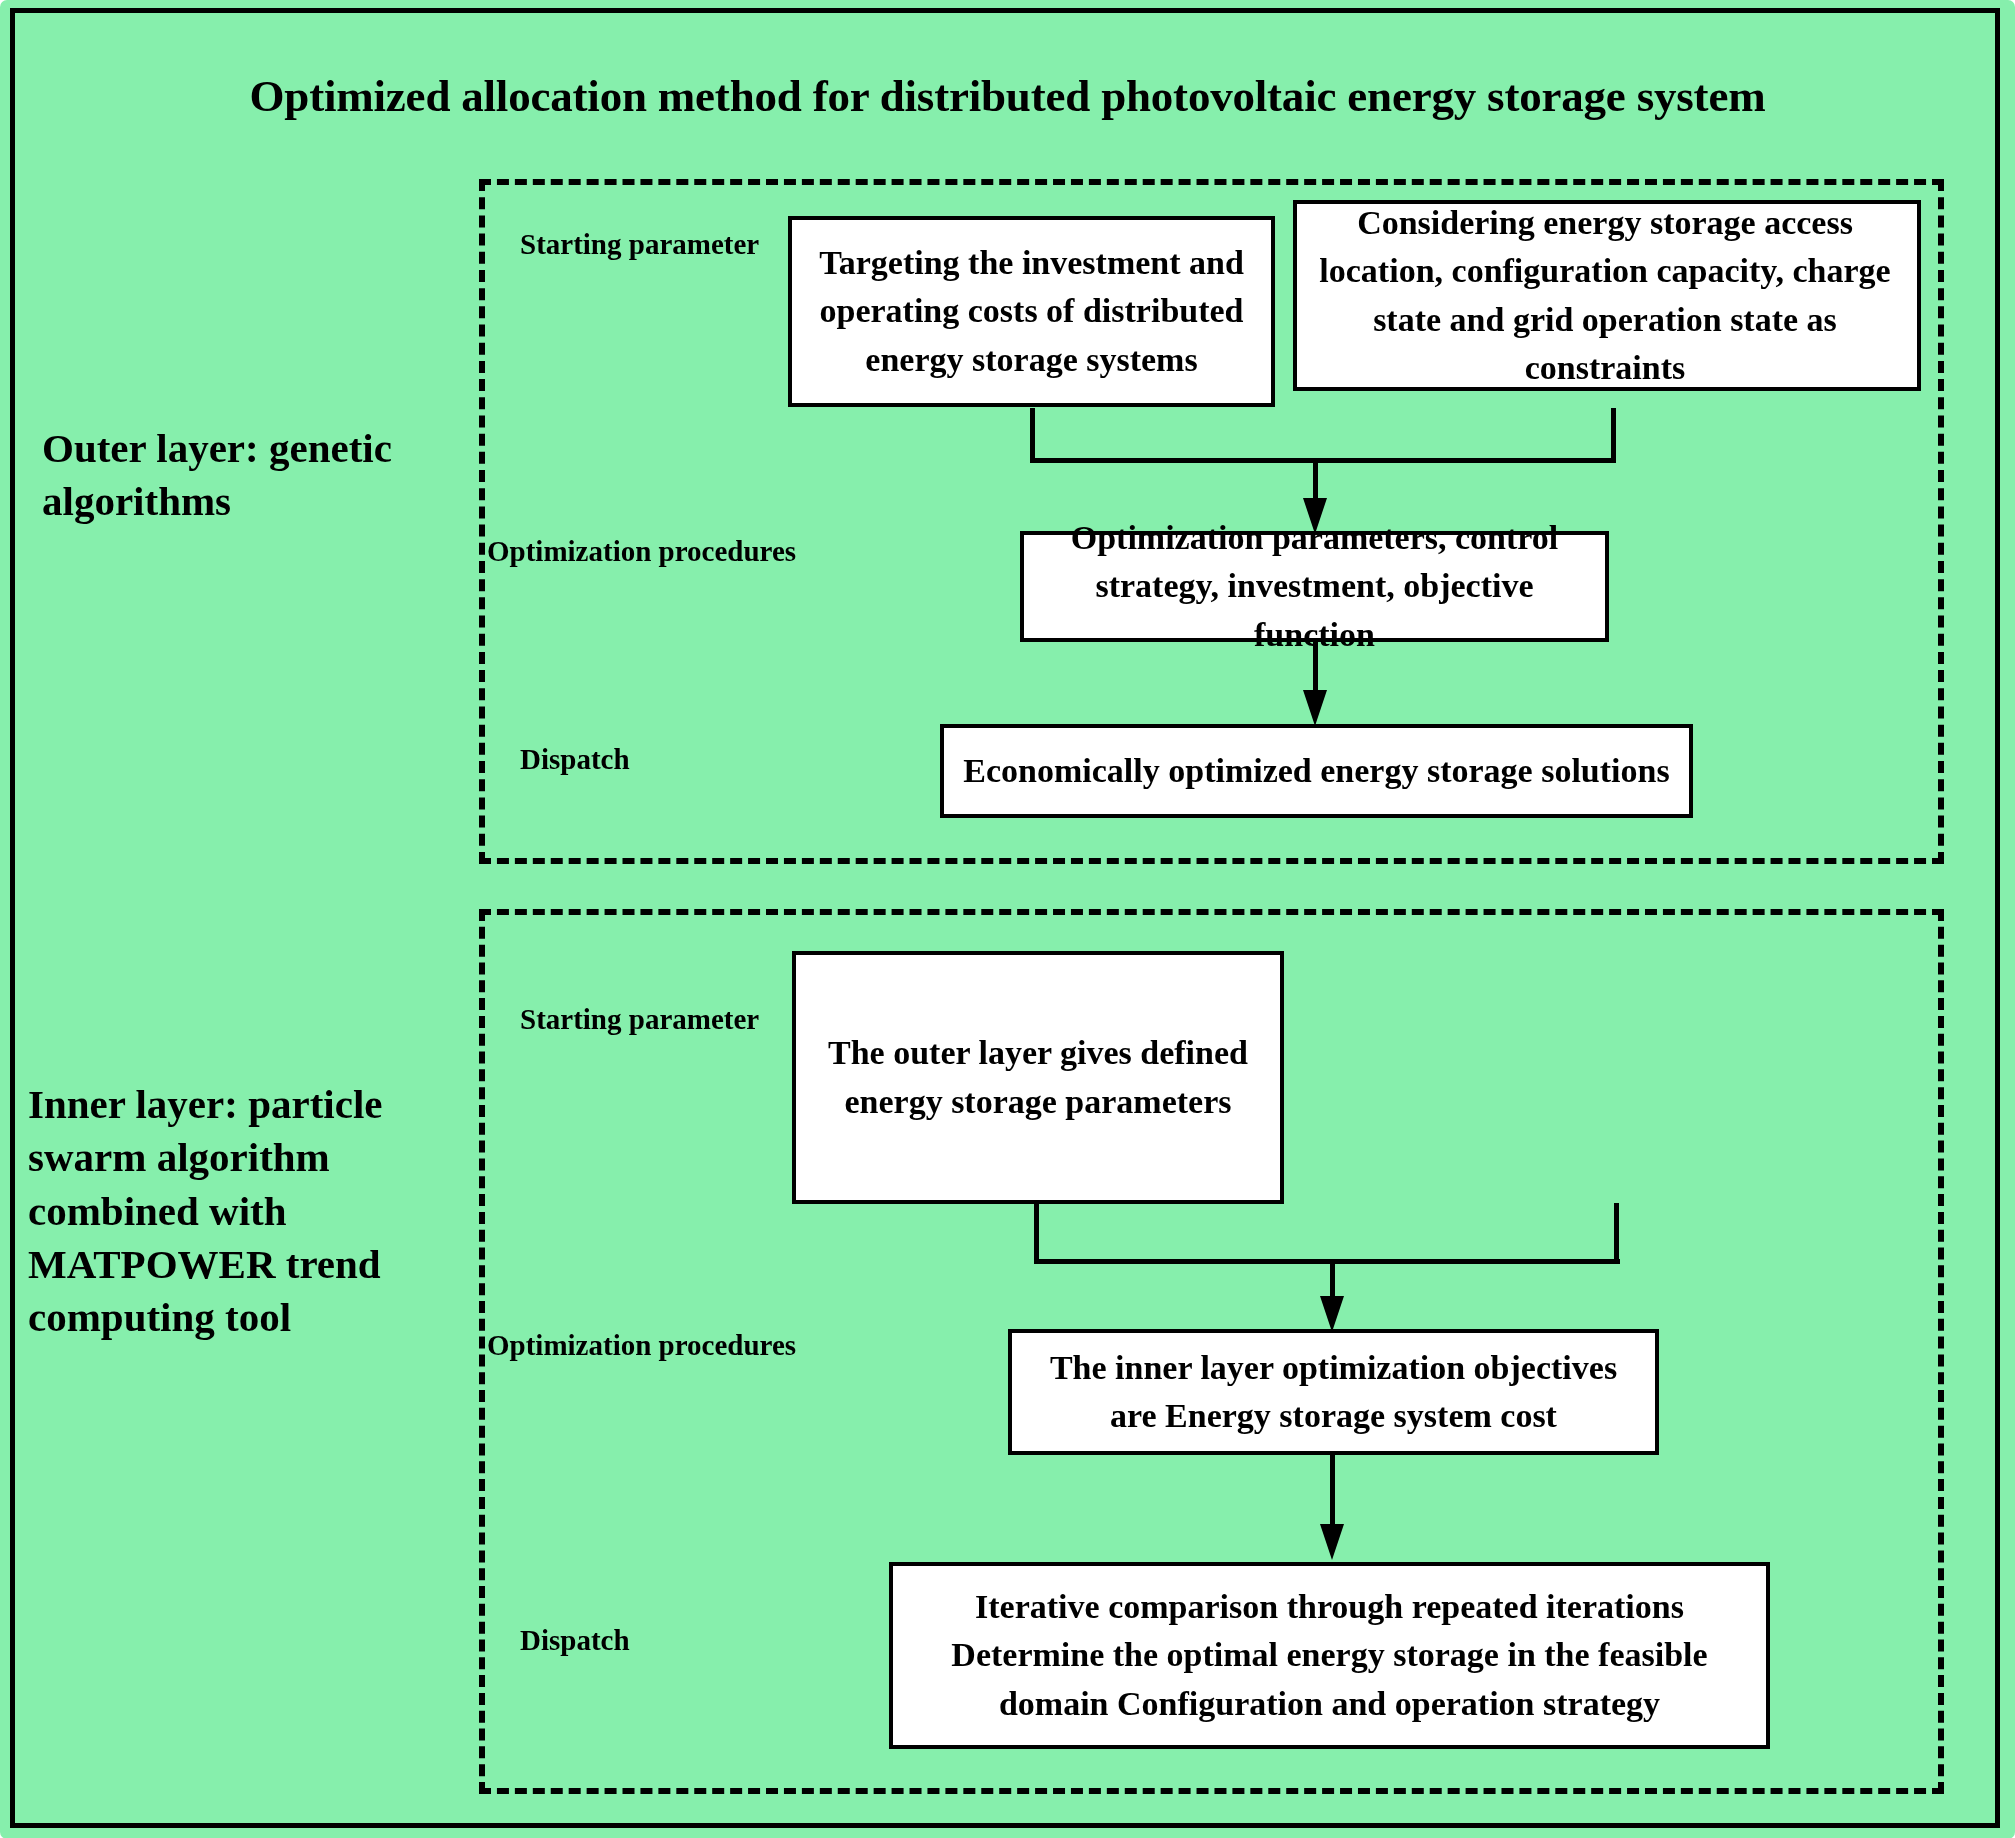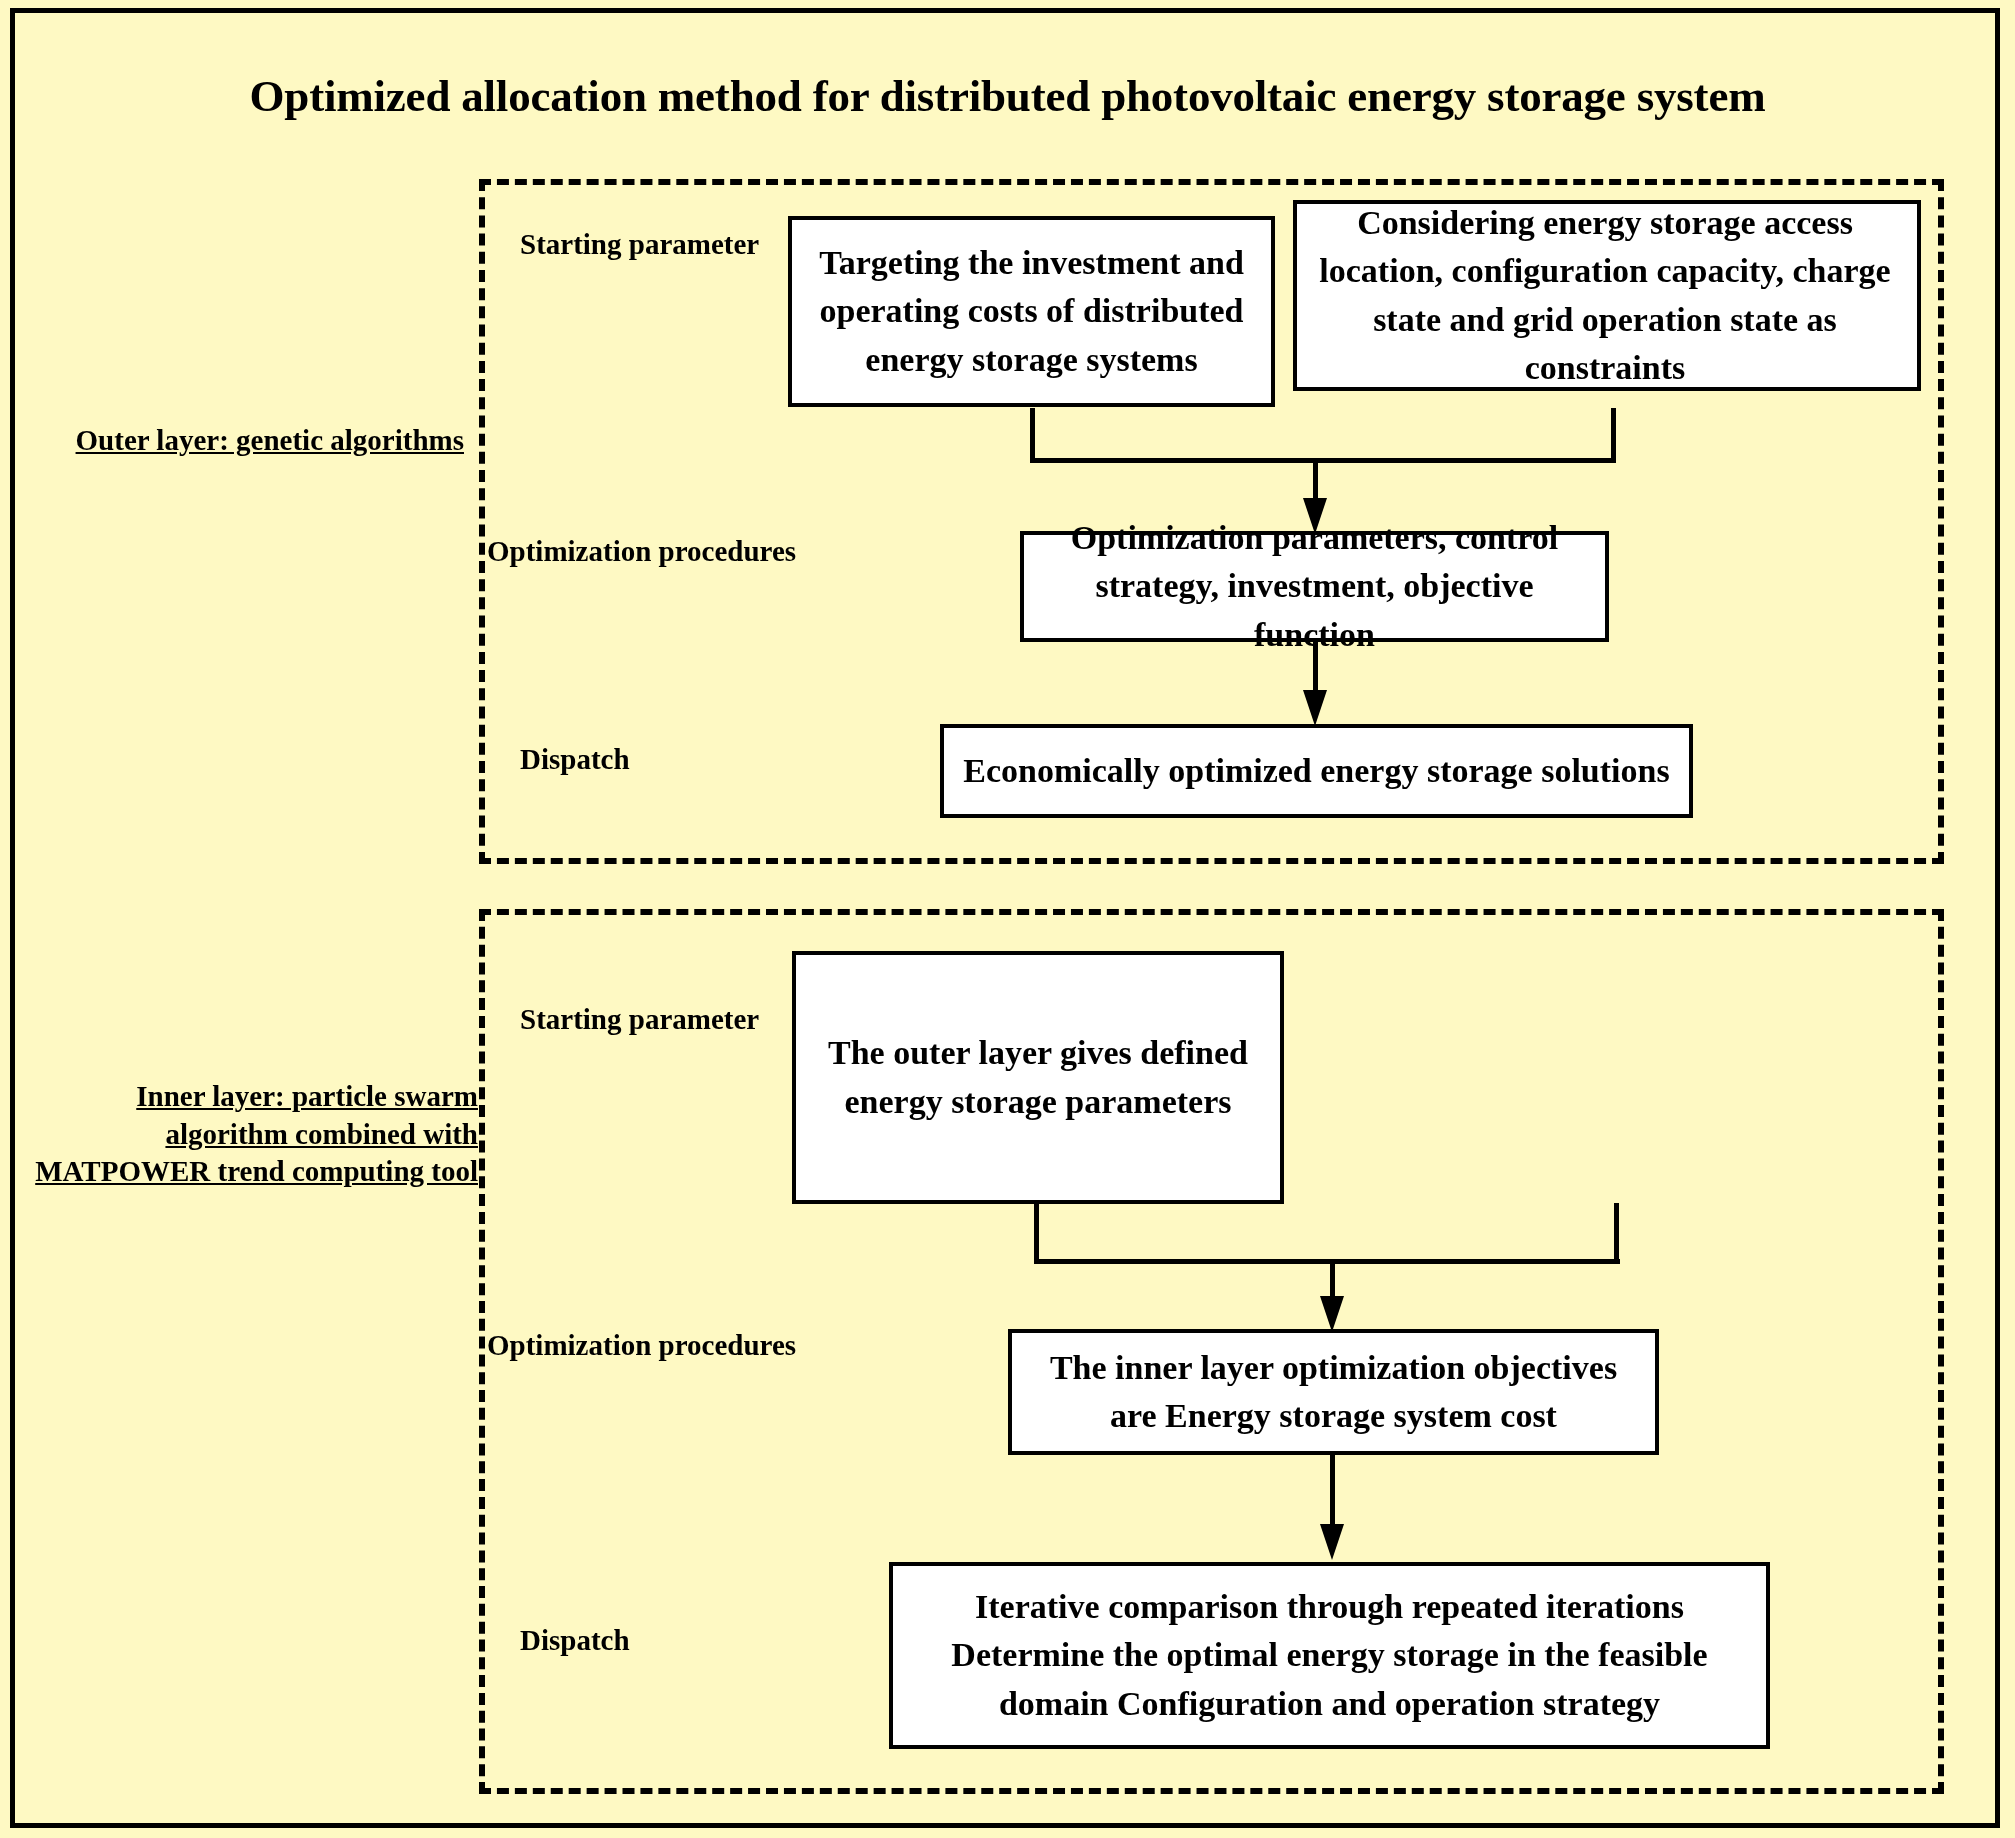--- a/index.html
+++ b/index.html
@@ -7,22 +7,23 @@
     padding: 0;
     background: #ffffff;
   }
   body {
     font-family: "Liberation Serif", "DejaVu Serif", serif;
   }
   #canvas {
     position: relative;
     width: 2015px;
     height: 1839px;
-    background: #fef9c3;
+    background: #86efac;
     overflow: hidden;
+    border-radius: 7px;
   }
 
   
   #outer-frame {
     position: absolute;
     left: 10.3px;
     top: 7.5px;
     width: 1990px;
     height: 1820px;
     border: 5.2px solid #000000;
@@ -39,26 +40,25 @@
     font-size: 45px;
     font-weight: bold;
     color: #000000;
     letter-spacing: -0.2px;
     white-space: nowrap;
   }
 
   
   .layer-label {
     position: absolute;
-    font-size: 29px;
+    font-size: 41px;
     font-weight: bold;
     line-height: 1.30;
     color: #000000;
-    text-align: right;
-    text-decoration: underline;
+    text-align: left;
   }
   #layer-label-outer {
     left: 42px;
     top: 422px;
     width: 422px;
   }
   #layer-label-inner {
     left: 28px;
     top: 1078px;
     width: 450px;

